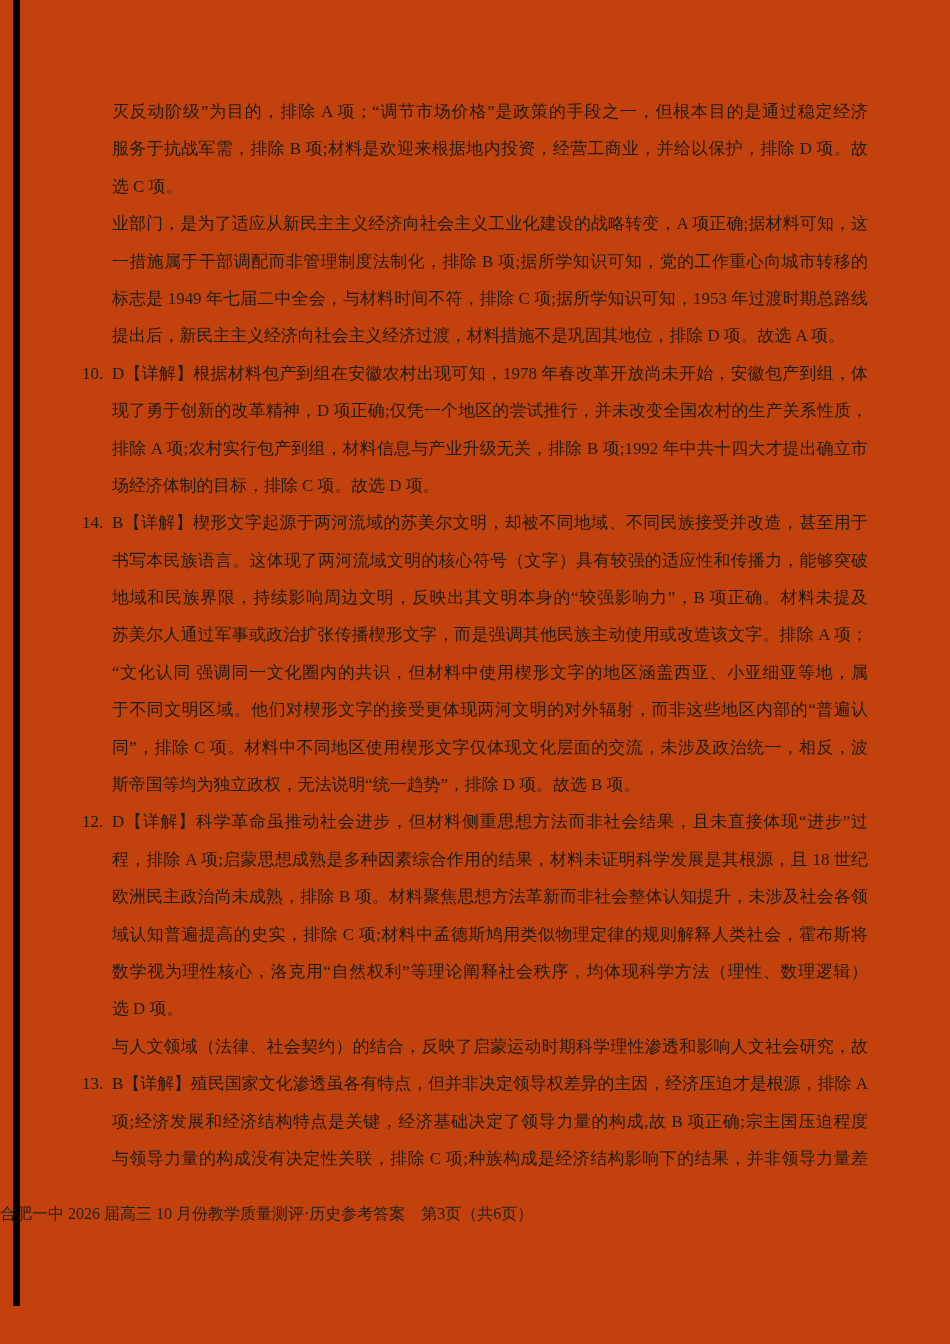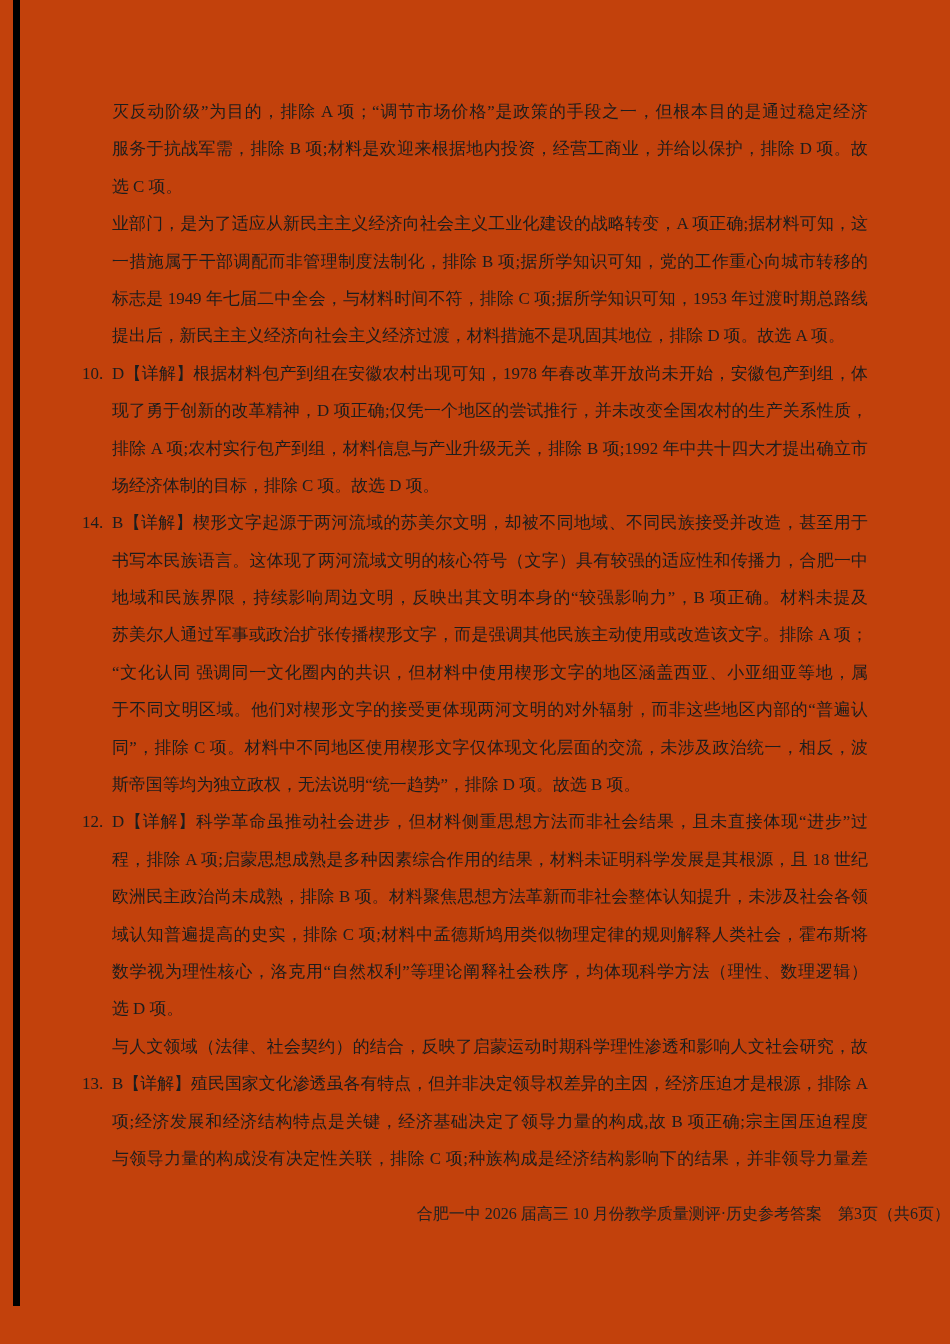--- a/index.html
+++ b/index.html
@@ -37,21 +37,21 @@
   .num {
     display: inline-block;
     width: 26px;
     margin-right: 4px;
     text-align: right;
   }
 
   .footer {
     margin-top: 27px;
     width: 950px;
-    text-align: right;
+    text-align: left;
     font-size: 16px;
     color: #222222;
   }
 </style>
 </head>
 <body>
 
 <div class="page">
 
   <div class="scan-bar"></div>
@@ -73,21 +73,21 @@
 
     <section>
       <div class="line first"><span class="num">10.</span><span>D【详解】根据材料包产到组在安徽农村出现可知，1978 年春改革开放尚未开始，安徽包产到组，体</span></div>
       <div class="line">现了勇于创新的改革精神，D 项正确;仅凭一个地区的尝试推行，并未改变全国农村的生产关系性质，</div>
       <div class="line">排除 A 项;农村实行包产到组，材料信息与产业升级无关，排除 B 项;1992 年中共十四大才提出确立市</div>
       <div class="line end">场经济体制的目标，排除 C 项。故选 D 项。</div>
     </section>
 
     <section>
       <div class="line first"><span class="num">14.</span><span>B【详解】楔形文字起源于两河流域的苏美尔文明，却被不同地域、不同民族接受并改造，甚至用于</span></div>
-      <div class="line">书写本民族语言。这体现了两河流域文明的核心符号（文字）具有较强的适应性和传播力，合肥一中</div>
+      <div class="line">书写本民族语言。这体现了两河流域文明的核心符号（文字）具有较强的适应性和传播力，能够突破</div>
       <div class="line">地域和民族界限，持续影响周边文明，反映出其文明本身的“较强影响力”，B 项正确。材料未提及</div>
       <div class="line">苏美尔人通过军事或政治扩张传播楔形文字，而是强调其他民族主动使用或改造该文字。排除 A 项；</div>
       <div class="line">“文化认同 强调同一文化圈内的共识，但材料中使用楔形文字的地区涵盖西亚、小亚细亚等地，属</div>
       <div class="line">于不同文明区域。他们对楔形文字的接受更体现两河文明的对外辐射，而非这些地区内部的“普遍认</div>
       <div class="line">同”，排除 C 项。材料中不同地区使用楔形文字仅体现文化层面的交流，未涉及政治统一，相反，波</div>
       <div class="line end">斯帝国等均为独立政权，无法说明“统一趋势”，排除 D 项。故选 B 项。</div>
     </section>
 
     <section>
       <div class="line first"><span class="num">12.</span><span>D【详解】科学革命虽推动社会进步，但材料侧重思想方法而非社会结果，且未直接体现“进步”过</span></div>

